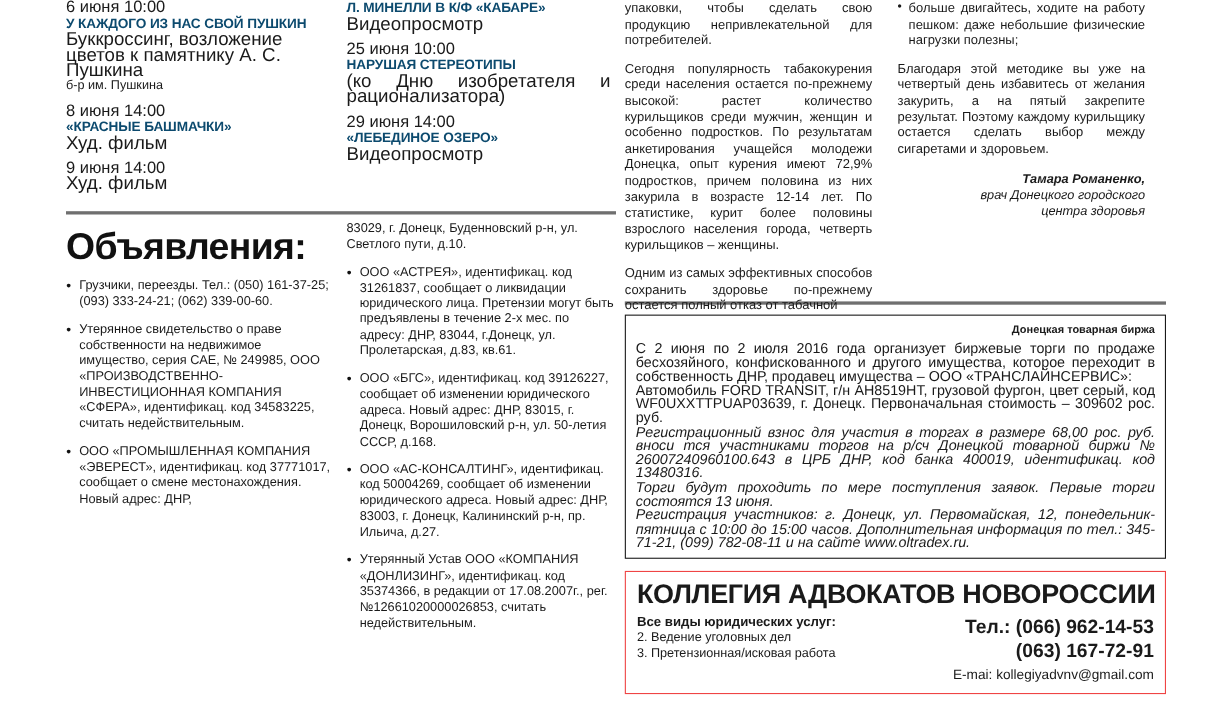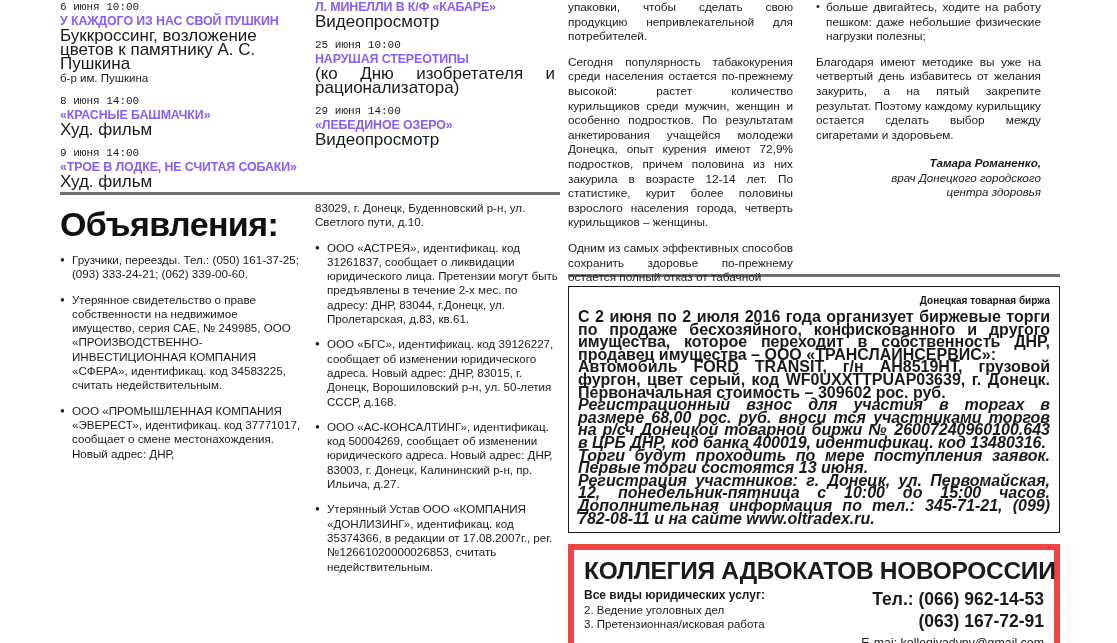--- a/index.html
+++ b/index.html
@@ -37,31 +37,30 @@
   .afisha-col {
     position: absolute;
     top: 0;
     width: 240px;
   }
   .afisha-col.c1 { left: 0px; }
   .afisha-col.c2 { left: 255px; }
 
   .event { margin-bottom: 9px; }
   .event-date {
-    font-size: 11px;
+    font-size: 15px;
     line-height: 14px;
     color: #1a1a1a;
-    font-family: Liberation Mono, monospace;
   }
   .event-title {
     font-size: 12.4px;
     font-weight: bold;
     line-height: 15px;
     letter-spacing: -0.1px;
-    color: #8b5cf6;
+    color: #0c4a6e;
   }
   .event-sub {
     font-size: 17px;
     line-height: 14px;
     color: #1a1a1a;
   }
   .event-sub.just { text-align: justify; }
   .event-venue {
     font-size: 11.5px;
     line-height: 14px;
@@ -176,30 +175,29 @@
     margin-top: 9px;
   }
   .box-title {
     text-align: right;
     font-weight: bold;
     font-size: 10px;
     line-height: 16px;
     margin-bottom: 2px;
   }
   .box-body {
-    font-size: 16px;
+    font-size: 13px;
     line-height: 12.6px;
     text-align: justify;
-    font-weight: bold;
   }
   .box-body p { margin: 0; }
   .box-body .ital { font-style: italic; }
 
   .law-box {
-    border: 6px solid #ef4444;
+    border: 1px solid #ef4444;
     padding: 6px 10px 8px 10px;
     margin-top: 11px;
   }
   .law-title {
     font-size: 24.5px;
     font-weight: bold;
     letter-spacing: -0.3px;
     line-height: 29px;
     text-align: center;
     white-space: nowrap;
@@ -257,21 +255,20 @@
           <div class="event-sub">Буккроссинг, возложение цветов к памятнику А. С. Пушкина</div>
           <div class="event-venue">б-р им. Пушкина</div>
         </div>
         <div class="event">
           <div class="event-date">8 июня 14:00</div>
           <div class="event-title">«КРАСНЫЕ БАШМАЧКИ»</div>
           <div class="event-sub">Худ. фильм</div>
         </div>
         <div class="event">
           <div class="event-date">9 июня 14:00</div>
-          <div class="event-title">«ТРОЕ В ЛОДКЕ, НЕ СЧИТАЯ СОБАКИ»</div>
           <div class="event-sub">Худ. фильм</div>
         </div>
       </div>
 
       <div class="afisha-col c2">
         <div class="event">
           <div class="event-title">Л. МИНЕЛЛИ В К/Ф «КАБАРЕ»</div>
           <div class="event-sub">Видеопросмотр</div>
         </div>
         <div class="event">
@@ -335,21 +332,21 @@
     <div class="art-cols">
 
       <div class="art-col r1">
         <p>упаковки, чтобы сделать свою продукцию непривлекательной для потребителей.</p>
         <p>Сегодня популярность табакокурения среди населения остается по-прежнему высокой: растет количество курильщиков среди мужчин, женщин и особенно подростков. По результатам анкетирования учащейся молодежи Донецка, опыт курения имеют 72,9% подростков, причем половина из них закурила в возрасте 12-14 лет. По статистике,  курит более половины взрослого населения города, четверть курильщиков – женщины.</p>
         <p>Одним из самых эффективных способов сохранить здоровье по-прежнему остается полный отказ от табачной</p>
       </div>
 
       <div class="art-col r2">
         <p class="bullet-sm">больше двигайтесь, ходите на работу пешком: даже небольшие физические нагрузки полезны;</p>
-        <p>Благодаря имеют методике вы уже на четвертый день избавитесь от желания закурить, а на пятый закрепите результат. Поэтому каждому курильщику остается сделать выбор между сигаретами и здоровьем.</p>
+        <p>Благодаря этой методике вы уже на четвертый день избавитесь от желания закурить, а на пятый закрепите результат. Поэтому каждому курильщику остается сделать выбор между сигаретами и здоровьем.</p>
         <div class="signature">
           <div class="name">Тамара Романенко,</div>
           <div>врач Донецкого городского</div>
           <div>центра здоровья</div>
         </div>
       </div>
 
     </div>
 
     <div class="rule-gray-wide"></div>

